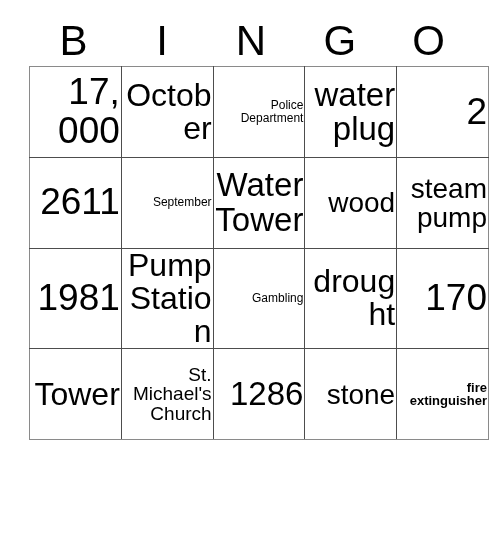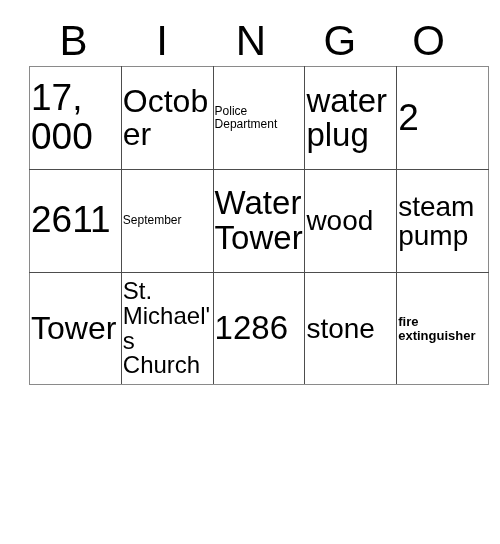--- a/index.html
+++ b/index.html
@@ -43,40 +43,40 @@
   
   #grid {
     width: 444px;
     border-collapse: collapse;
     table-layout: fixed;
   }
   #grid td {
     width: 88.8px;
     height: 89.8px;
     border: 1px solid #4d4d4d;
-    padding: 6px 1px;
-    text-align: left;
+    padding: 0 1px;
+    text-align: right;
     vertical-align: middle;
     overflow: hidden;
     line-height: 1.04;
     word-wrap: break-word;
   }
   #grid tr:first-child td { border-top-color: #8a8a8a; }
   #grid tr:last-child  td { border-bottom-color: #8a8a8a; }
   #grid td:first-child { border-left-color: #8a8a8a; }
   #grid td:last-child  { border-right-color: #8a8a8a; }
 
   .cell-text { display: block; }
 
   
   .sz-xxl { font-size: 37px; }
   .sz-xl  { font-size: 33px; }
   .sz-l   { font-size: 28px; }
   .sz-m   { font-size: 32px; }
-  .sz-s   { font-size: 24px; }
+  .sz-s   { font-size: 19px; }
   .sz-xs  { font-size: 12px; }
   .sz-xxs { font-size: 13px; font-weight: bold; }
 </style>
 </head>
 <body>
 
 <div id="card">
 
   <div id="header-row">
     <div class="header-cell">B</div>
@@ -117,20 +117,37 @@
           </td>
         <td>
             <span class="cell-text sz-l">wood</span>
           </td>
         <td>
             <span class="cell-text sz-l">steam pump</span>
           </td>
       </tr>
       <tr>
         <td>
+            <span class="cell-text sz-xxl">1981</span>
+          </td>
+        <td>
+            <span class="cell-text sz-m">Pump Station</span>
+          </td>
+        <td>
+            <span class="cell-text sz-xs">Gambling</span>
+          </td>
+        <td>
+            <span class="cell-text sz-m">drought</span>
+          </td>
+        <td>
+            <span class="cell-text sz-xxl">170</span>
+          </td>
+      </tr>
+      <tr>
+        <td>
             <span class="cell-text sz-m">Tower</span>
           </td>
         <td>
             <span class="cell-text sz-s">St. Michael's Church</span>
           </td>
         <td>
             <span class="cell-text sz-xl">1286</span>
           </td>
         <td>
             <span class="cell-text sz-l">stone</span>

